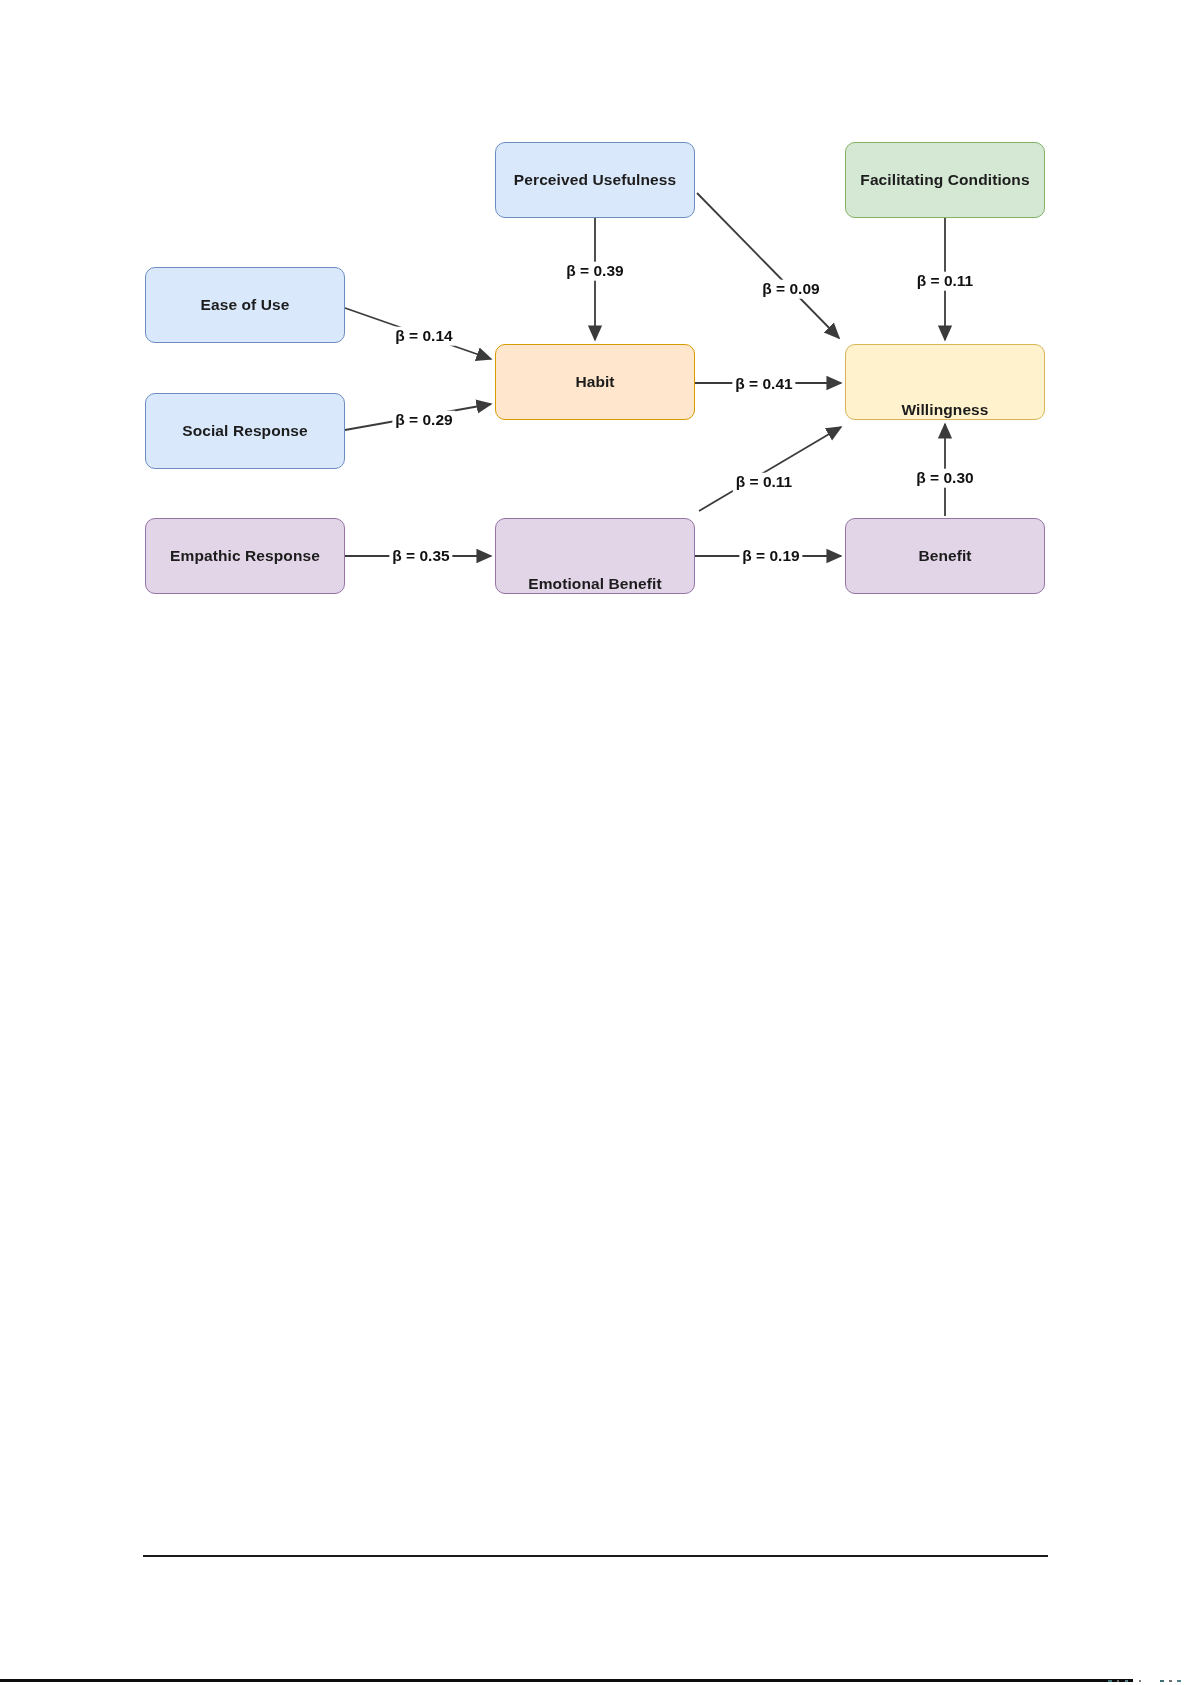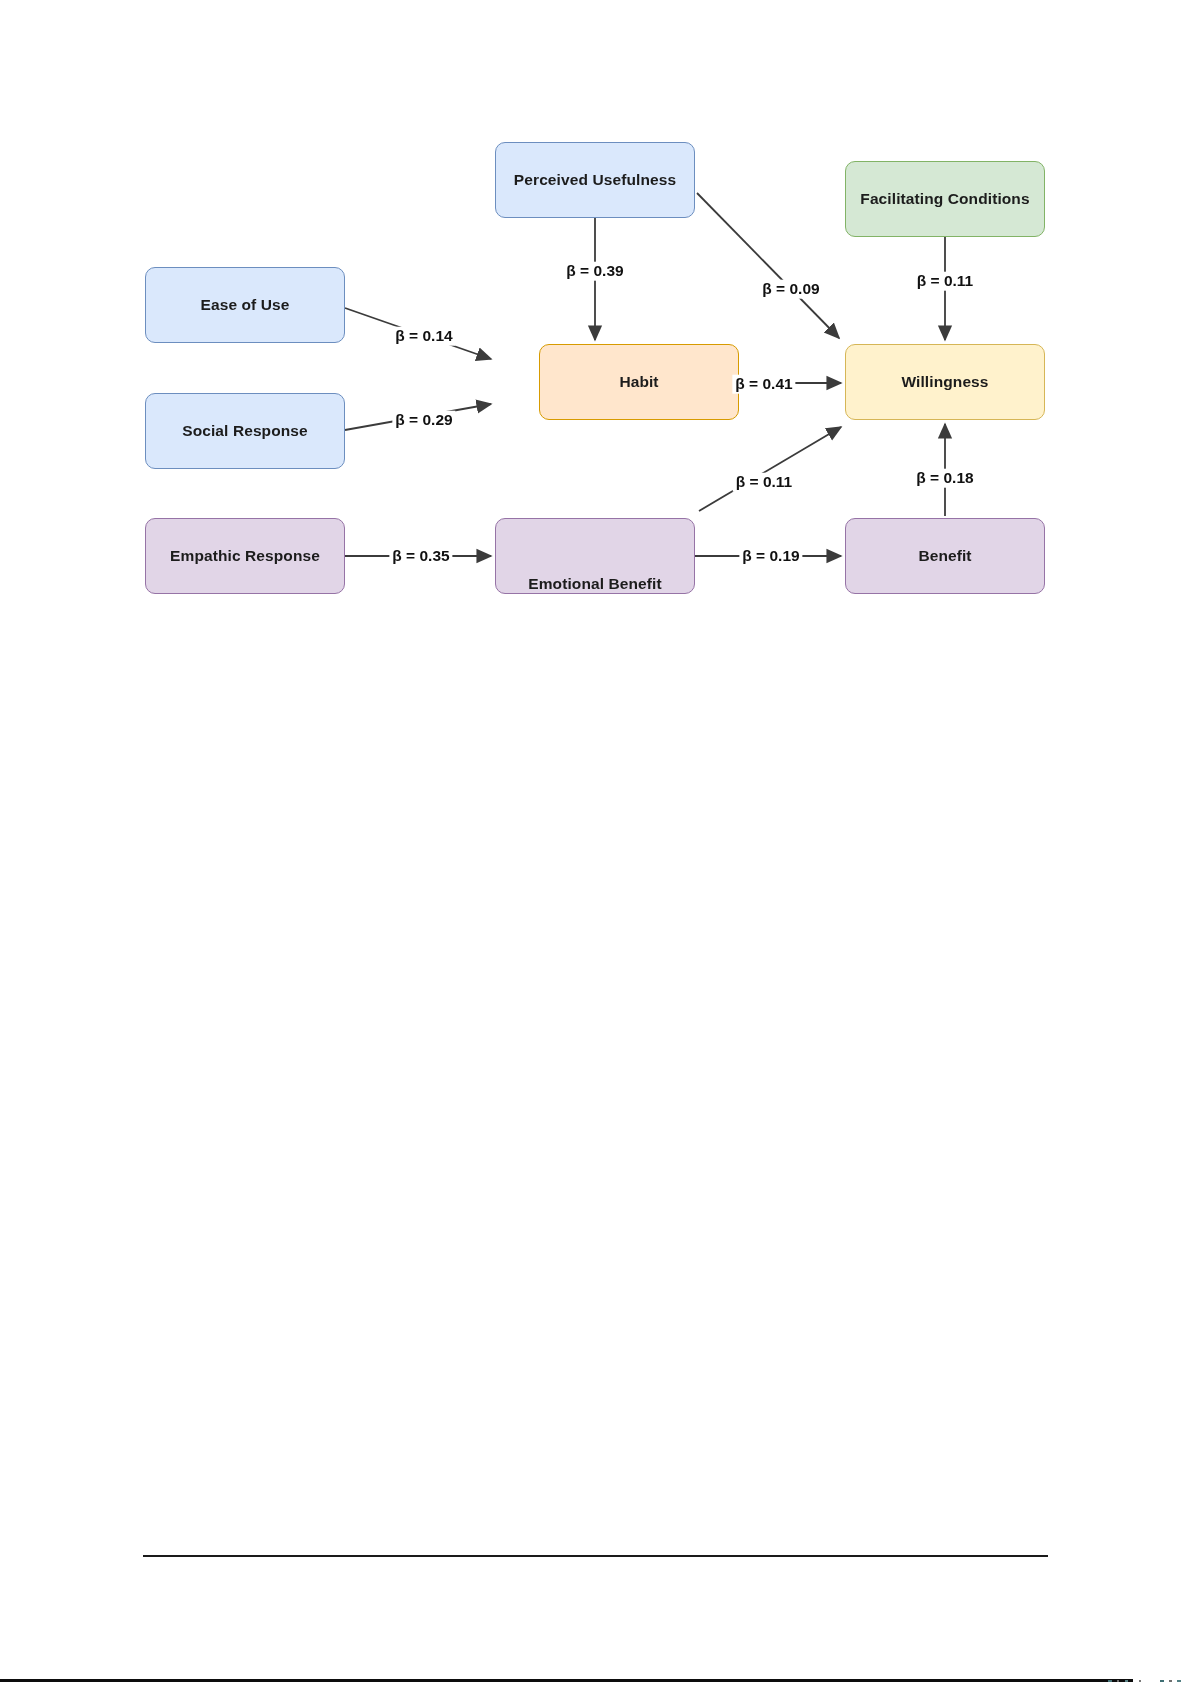--- a/index.html
+++ b/index.html
@@ -93,53 +93,53 @@
         <line x1="699" y1="511" x2="841" y2="427" marker-end="url(#ah)"></line>
         <line x1="945" y1="516" x2="945" y2="424" marker-end="url(#ah)"></line>
         <line x1="345" y1="556" x2="491" y2="556" marker-end="url(#ah)"></line>
         <line x1="695" y1="556" x2="841" y2="556" marker-end="url(#ah)"></line>
       </g>
     </svg>
 
     <div class="node" style="left: 495px; top: 142px; background-color: rgb(218, 232, 252); border-color: rgb(108, 142, 191);">
       <span>Perceived Usefulness</span>
     </div>
-    <div class="node" style="left: 845px; top: 142px; background-color: rgb(213, 232, 212); border-color: rgb(130, 179, 102); margin-top: 19px;">
+    <div class="node" style="left: 845px; top: 142px; background-color: rgb(213, 232, 212); border-color: rgb(130, 179, 102);">
       <span>Facilitating Conditions</span>
     </div>
     <div class="node" style="left: 145px; top: 267px; background-color: rgb(218, 232, 252); border-color: rgb(108, 142, 191);">
       <span>Ease of Use</span>
     </div>
     <div class="node" style="left: 145px; top: 393px; background-color: rgb(218, 232, 252); border-color: rgb(108, 142, 191);">
       <span>Social Response</span>
     </div>
-    <div class="node" style="left: 495px; top: 344px; background-color: rgb(255, 230, 204); border-color: rgb(215, 155, 0); margin-left: 44px;">
+    <div class="node" style="left: 495px; top: 344px; background-color: rgb(255, 230, 204); border-color: rgb(215, 155, 0);">
       <span>Habit</span>
     </div>
-    <div class="node" style="left: 845px; top: 344px; background-color: rgb(255, 242, 204); border-color: rgb(214, 182, 86);">
+    <div class="node" style="left: 845px; top: 344px; background-color: rgb(255, 242, 204); border-color: rgb(214, 182, 86); align-items: flex-end;">
       <span>Willingness</span>
     </div>
     <div class="node" style="left: 145px; top: 518px; background-color: rgb(225, 213, 231); border-color: rgb(150, 115, 166); justify-content: center;">
       <span>Empathic Response</span>
     </div>
     <div class="node" style="left: 495px; top: 518px; background-color: rgb(225, 213, 231); border-color: rgb(150, 115, 166); align-items: flex-end;">
       <span>Emotional Benefit</span>
     </div>
     <div class="node" style="left: 845px; top: 518px; background-color: rgb(225, 213, 231); border-color: rgb(150, 115, 166);">
       <span>Benefit</span>
     </div>
 
     <div class="edge-label" style="left:595px; top:271px">β = 0.39</div>
     <div class="edge-label" style="left:791px; top:289px">β = 0.09</div>
     <div class="edge-label" style="left:945px; top:281px">β = 0.11</div>
     <div class="edge-label" style="left:424px; top:336px">β = 0.14</div>
     <div class="edge-label" style="left:424px; top:420px">β = 0.29</div>
     <div class="edge-label" style="left:764px; top:384px">β = 0.41</div>
     <div class="edge-label" style="left:764px; top:482px">β = 0.11</div>
-    <div class="edge-label" style="left:945px; top:478px">β = 0.18</div>
+    <div class="edge-label" style="left:945px; top:478px">β = 0.30</div>
     <div class="edge-label" style="left:421px; top:556px">β = 0.35</div>
     <div class="edge-label" style="left:771px; top:556px">β = 0.19</div>
   </div>
 
   <div class="footnote-rule"></div>
   <div class="bottom-bar"></div>
   <div class="specks">
     <span class="sp1"></span>
       <span class="sp2"></span>
       <span class="sp3"></span>

